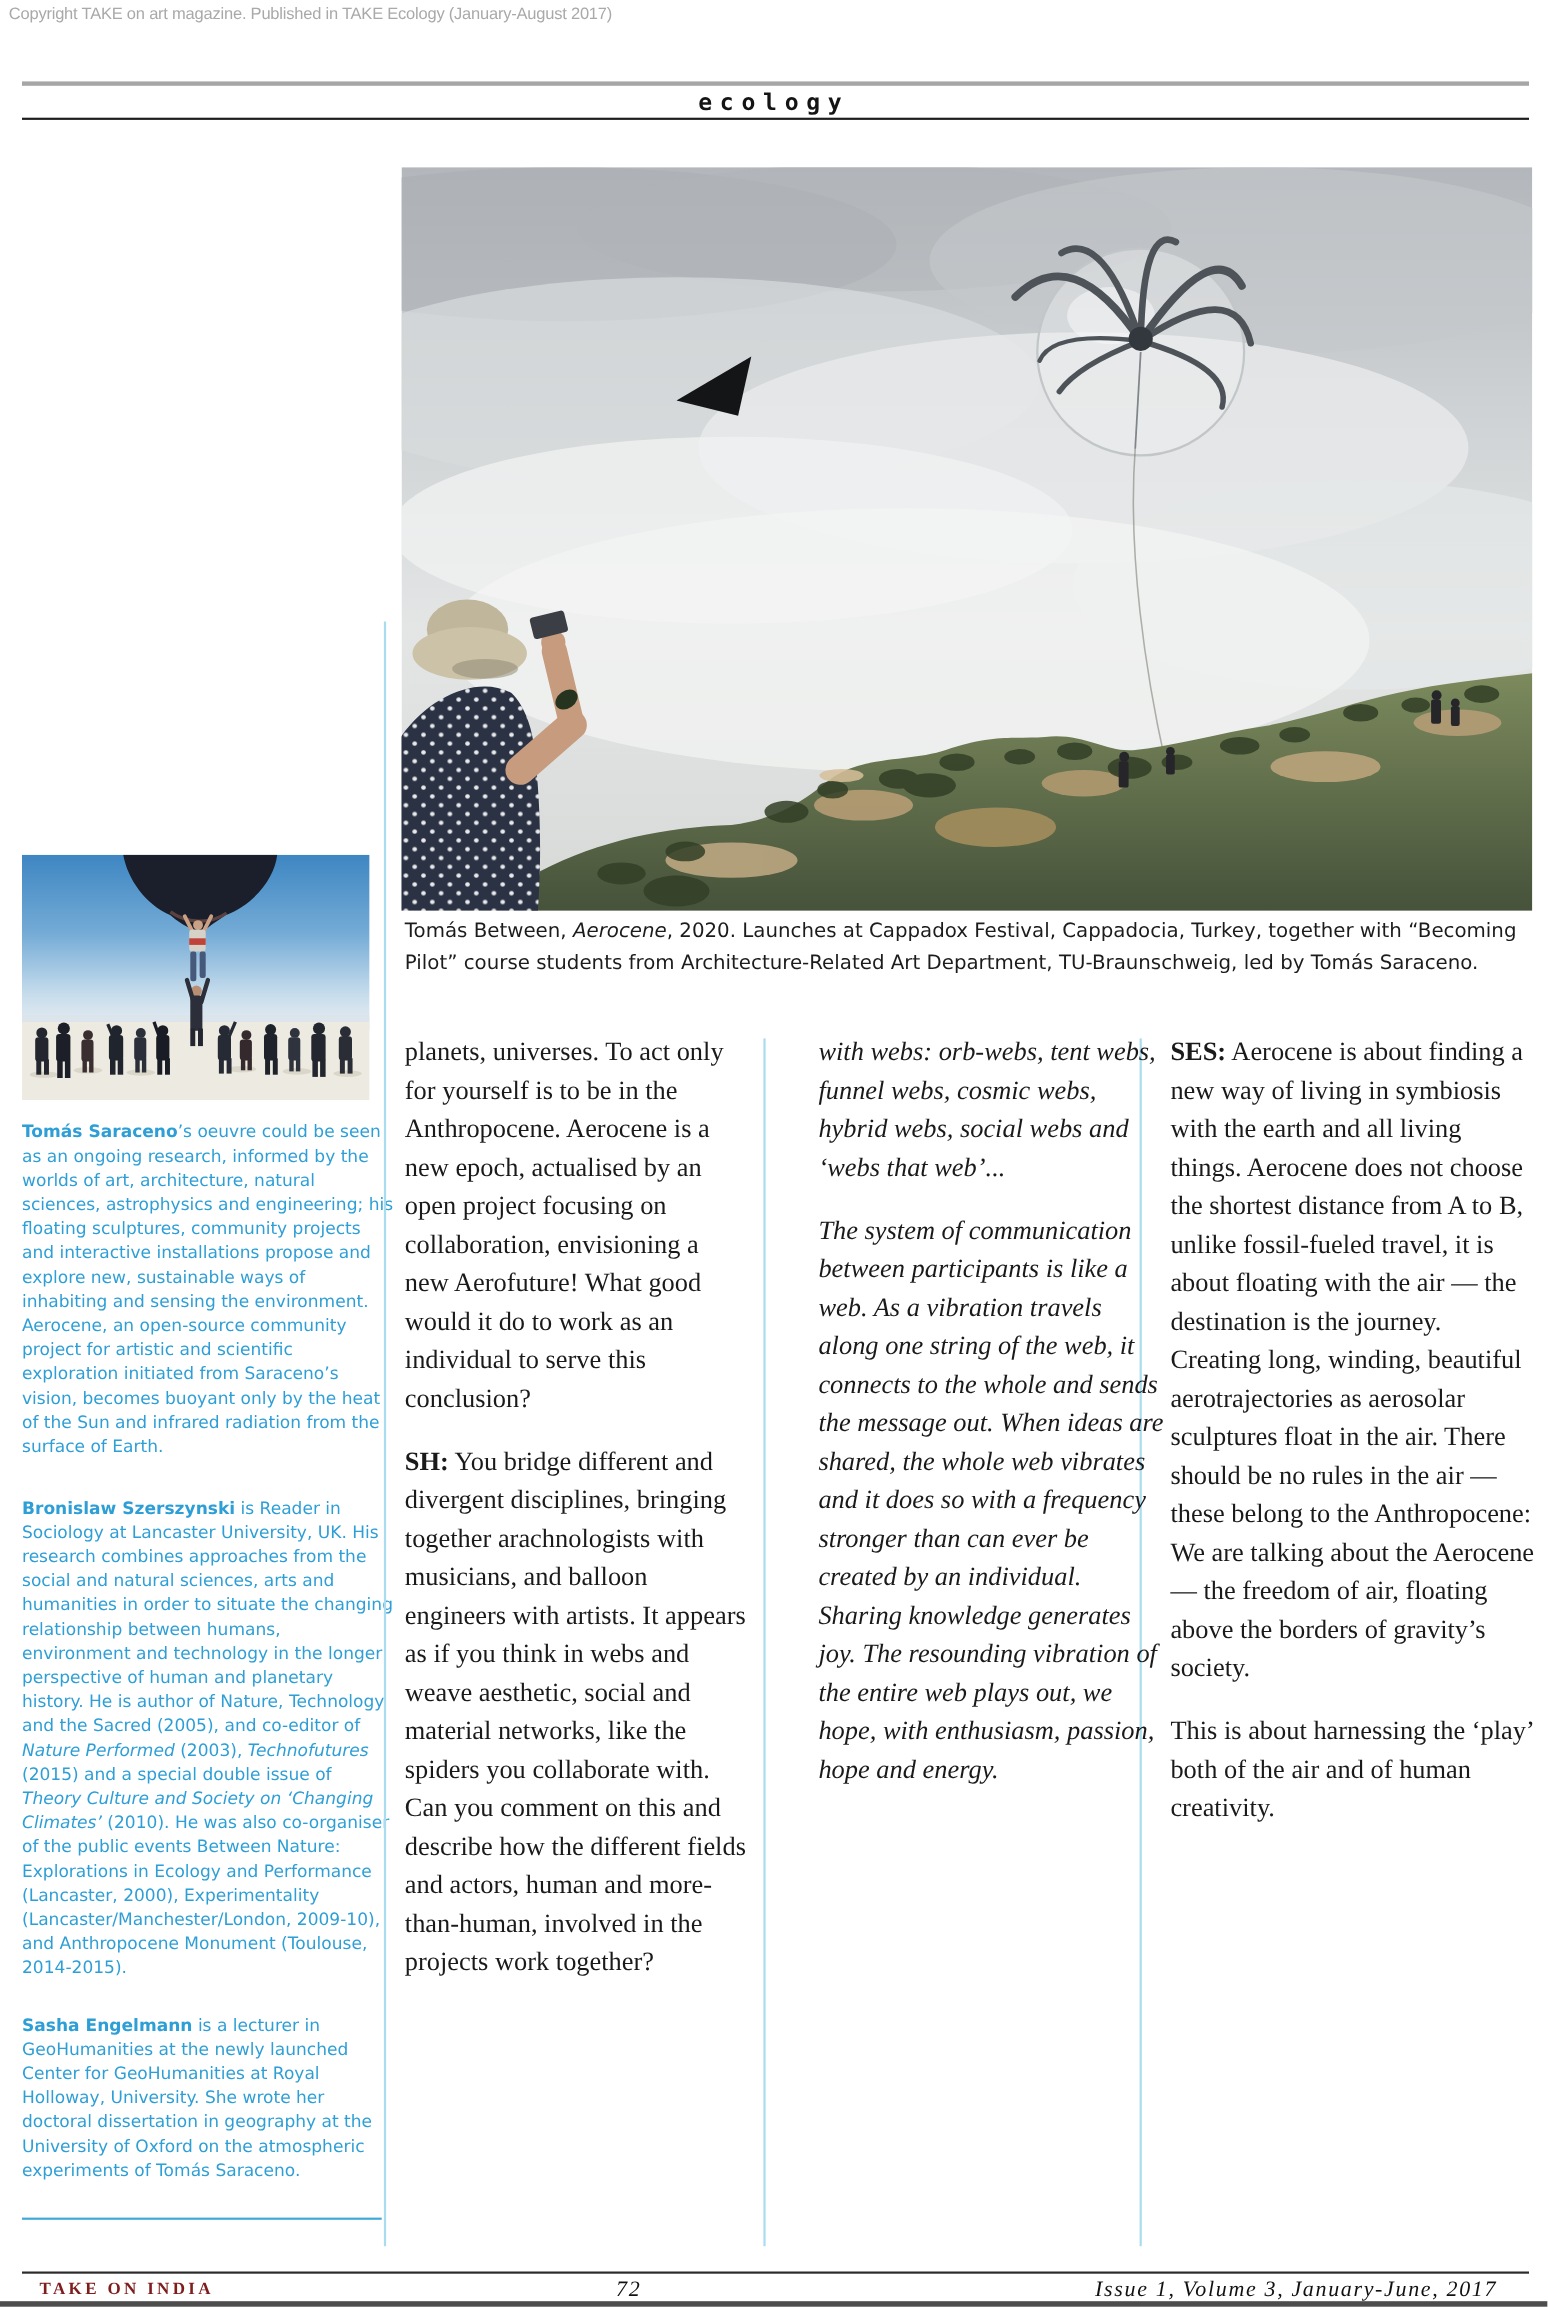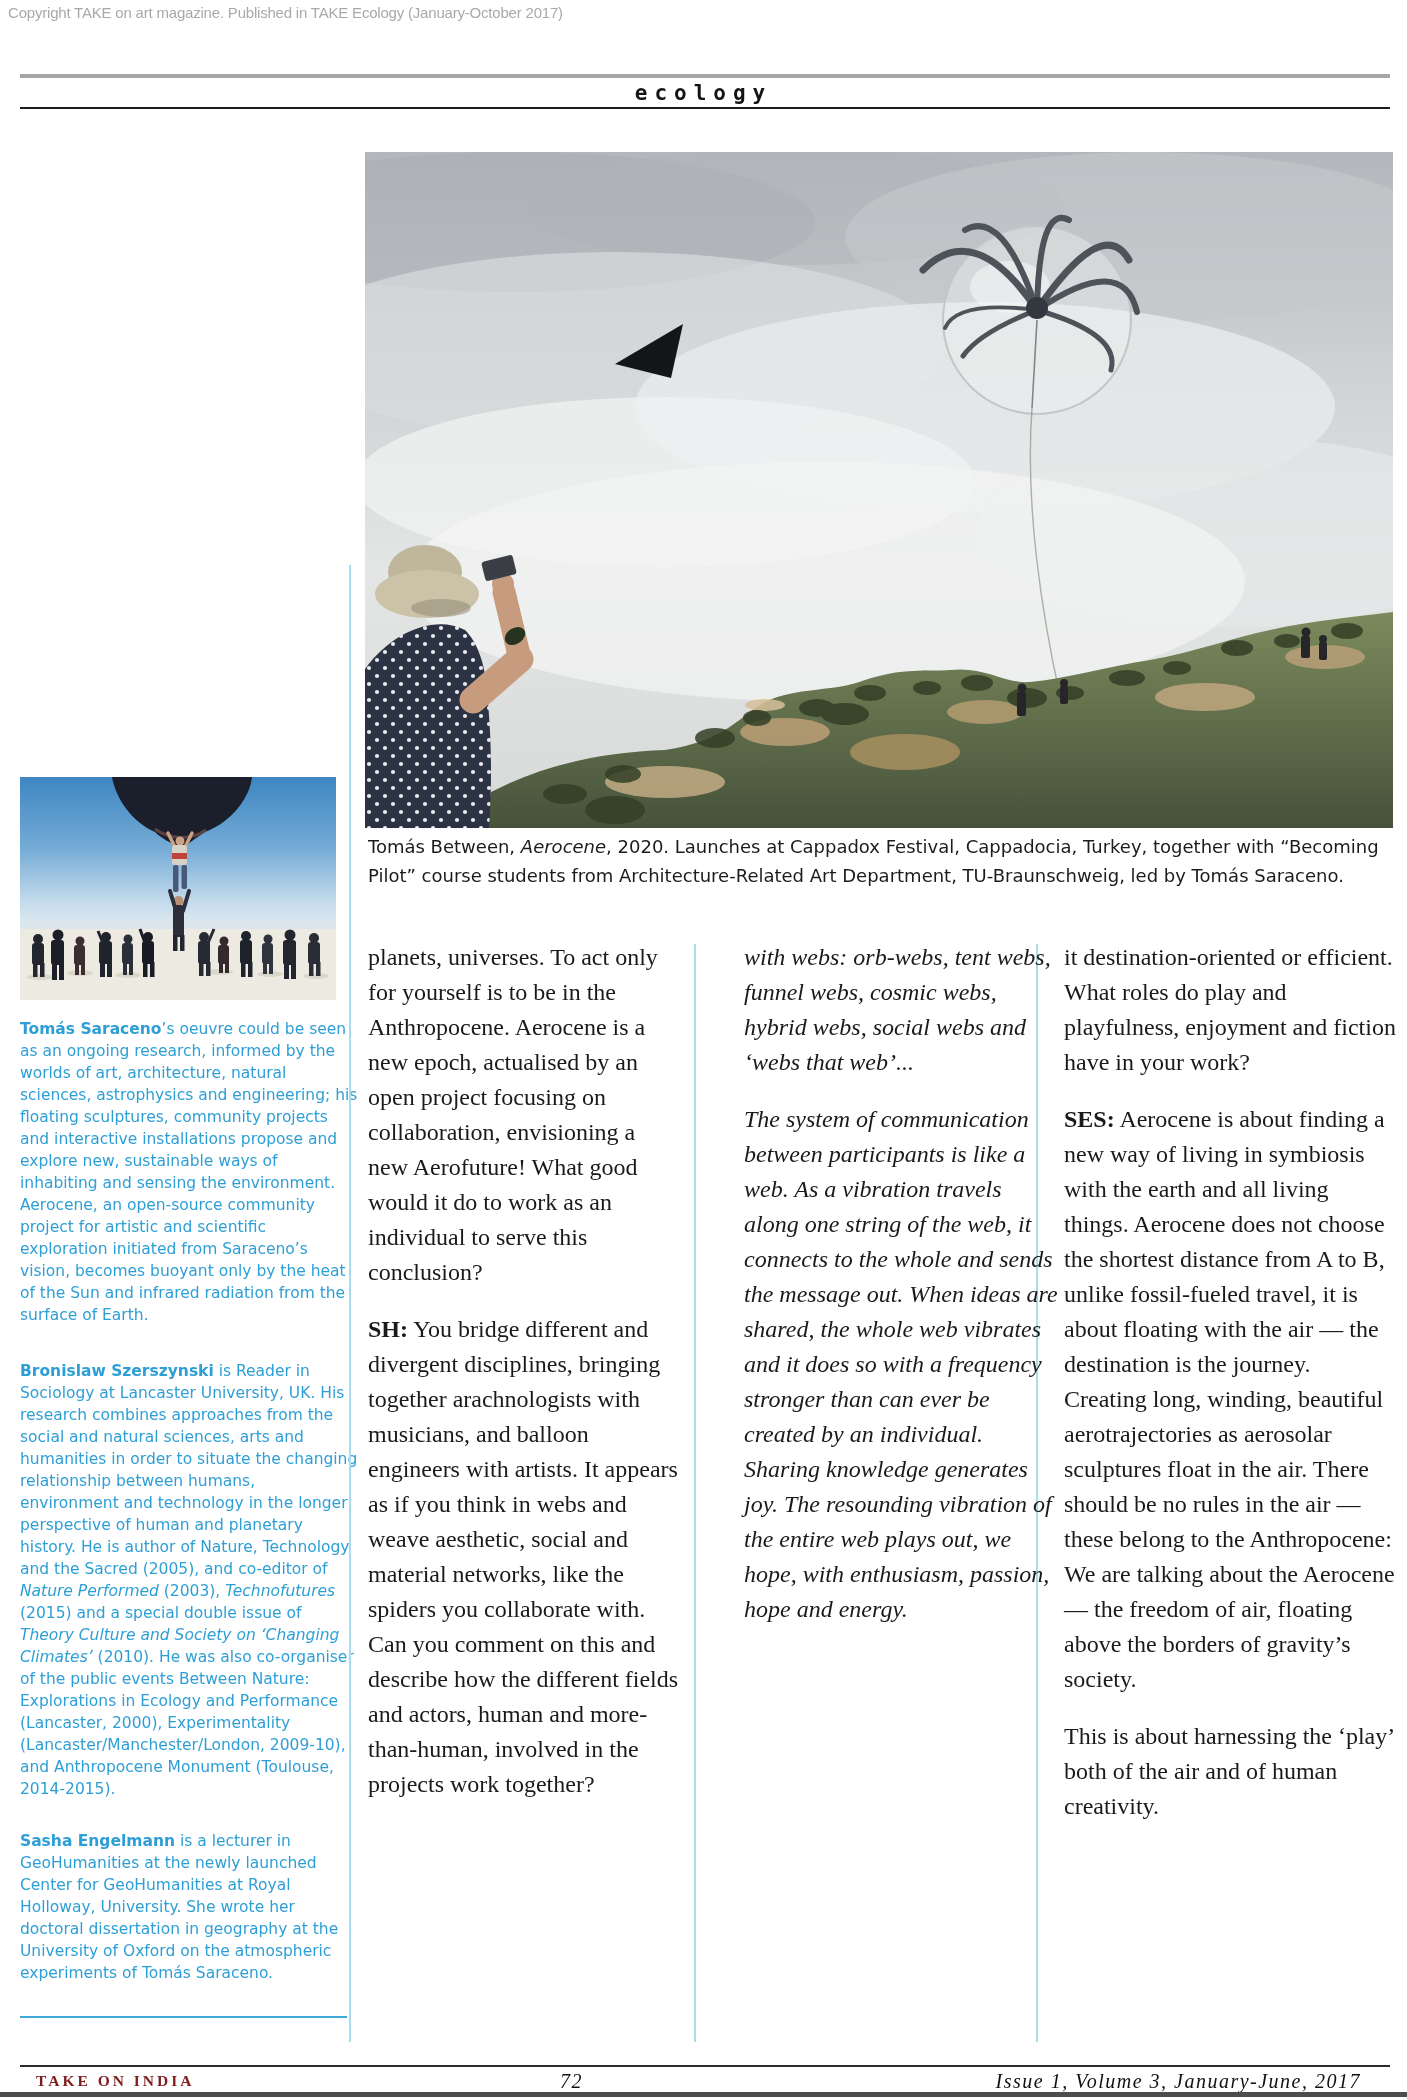--- a/index.html
+++ b/index.html
@@ -22,21 +22,21 @@
   .footer-left{font:700 15.5px "Liberation Serif",serif;letter-spacing:3px;color:#7f1d1d;}
   .footer-ital{font-style:italic;font-size:20px;letter-spacing:1.5px;color:#111;
         font-family:"Liberation Serif",serif;}
   svg{display:block;}
 </style>
 </head>
 <body>
 
 <div class="page" style="--accent-teal: #2e9fd6; --divider-blue: #aadcf0; --rule-gray: #a6a6a6; --text-dark: #1a1a1a;">
 
-  <div class="abs copyright" style="left:8px;top:4px;">Copyright TAKE on art magazine. Published in TAKE Ecology (January-October 2017)</div>
+  <div class="abs copyright" style="left:8px;top:4px;">Copyright TAKE on art magazine. Published in TAKE Ecology (January-August 2017)</div>
 
   <div class="hrule" style="left:20px;top:74px;width:1370px;height:4px;background:var(--rule-gray,#a6a6a6);"></div>
   <div class="abs section-label" style="left:0;top:81px;">ecology</div>
   <div class="hrule" style="left:20px;top:107px;width:1370px;height:2px;background:#1d1d1d;"></div>
 
   <div class="abs" style="left:365px;top:152px;width:1028px;height:676px;">
     <svg viewBox="0 0 1028 676" width="1028" height="676">
       <defs>
         <linearGradient id="sky" x1="0" y1="0" x2="0" y2="1">
           <stop offset="0" stop-color="#b3b7bb"></stop>
@@ -296,21 +296,20 @@
     <p><span>planets, universes. To act only for yourself is to be in the Anthropocene. Aerocene is a new epoch, actualised by an open project focusing on collaboration, envisioning a new Aerofuture! What good would it do to work as an individual to serve this conclusion?</span></p>
     <p><span class="b">SH:</span><span> You bridge different and divergent disciplines, bringing together arachnologists with musicians, and balloon engineers with artists. It appears as if you think in webs and weave aesthetic, social and material networks, like the spiders you collaborate with. Can you comment on this and describe how the different fields and actors, human and more-than-human, involved in the projects work together?</span></p>
   </div>
 
   <div class="abs article-col" style="left:744px;top:940px;width:318px;font-style:italic;">
     <p><span>with webs: orb-webs, tent webs, funnel webs, cosmic webs, hybrid webs, social webs and ‘webs that web’...</span></p>
     <p><span>The system of communication between participants is like a web. As a vibration travels along one string of the web, it connects to the whole and sends the message out. When ideas are shared, the whole web vibrates and it does so with a frequency stronger than can ever be created by an individual. Sharing knowledge generates joy. The resounding vibration of the entire web plays out, we hope, with enthusiasm, passion, hope and energy.</span></p>
   </div>
 
   <div class="abs article-col" style="left:1064px;top:940px;width:332px;">
-    <p><span>it destination-oriented or efficient. What roles do play and playfulness, enjoyment and fiction have in your work?</span></p>
     <p><span class="b">SES:</span><span> Aerocene is about finding a new way of living in symbiosis with the earth and all living things. Aerocene does not choose the shortest distance from A to B, unlike fossil-fueled travel, it is about floating with the air — the destination is the journey. Creating long, winding, beautiful aerotrajectories as aerosolar sculptures float in the air. There should be no rules in the air — these belong to the Anthropocene: We are talking about the Aerocene — the freedom of air, floating above the borders of gravity’s society.</span></p>
     <p><span>This is about harnessing the ‘play’ both of the air and of human creativity.</span></p>
   </div>
 
   <div class="hrule" style="left:20px;top:2065px;width:1370px;height:2px;background:#2b2b2b;"></div>
   <div class="abs footer-left" style="left:36px;top:2072px;">TAKE ON INDIA</div>
   <div class="abs footer-ital" style="left:560px;top:2070px;width:200px;text-align:left;">72</div>
   <div class="abs footer-ital" style="right:46px;top:2070px;">Issue 1, Volume 3, January-June, 2017</div>
   <div class="hrule" style="left:0;top:2092px;width:1407px;height:5px;background:#4d4d4d;"></div>
 

